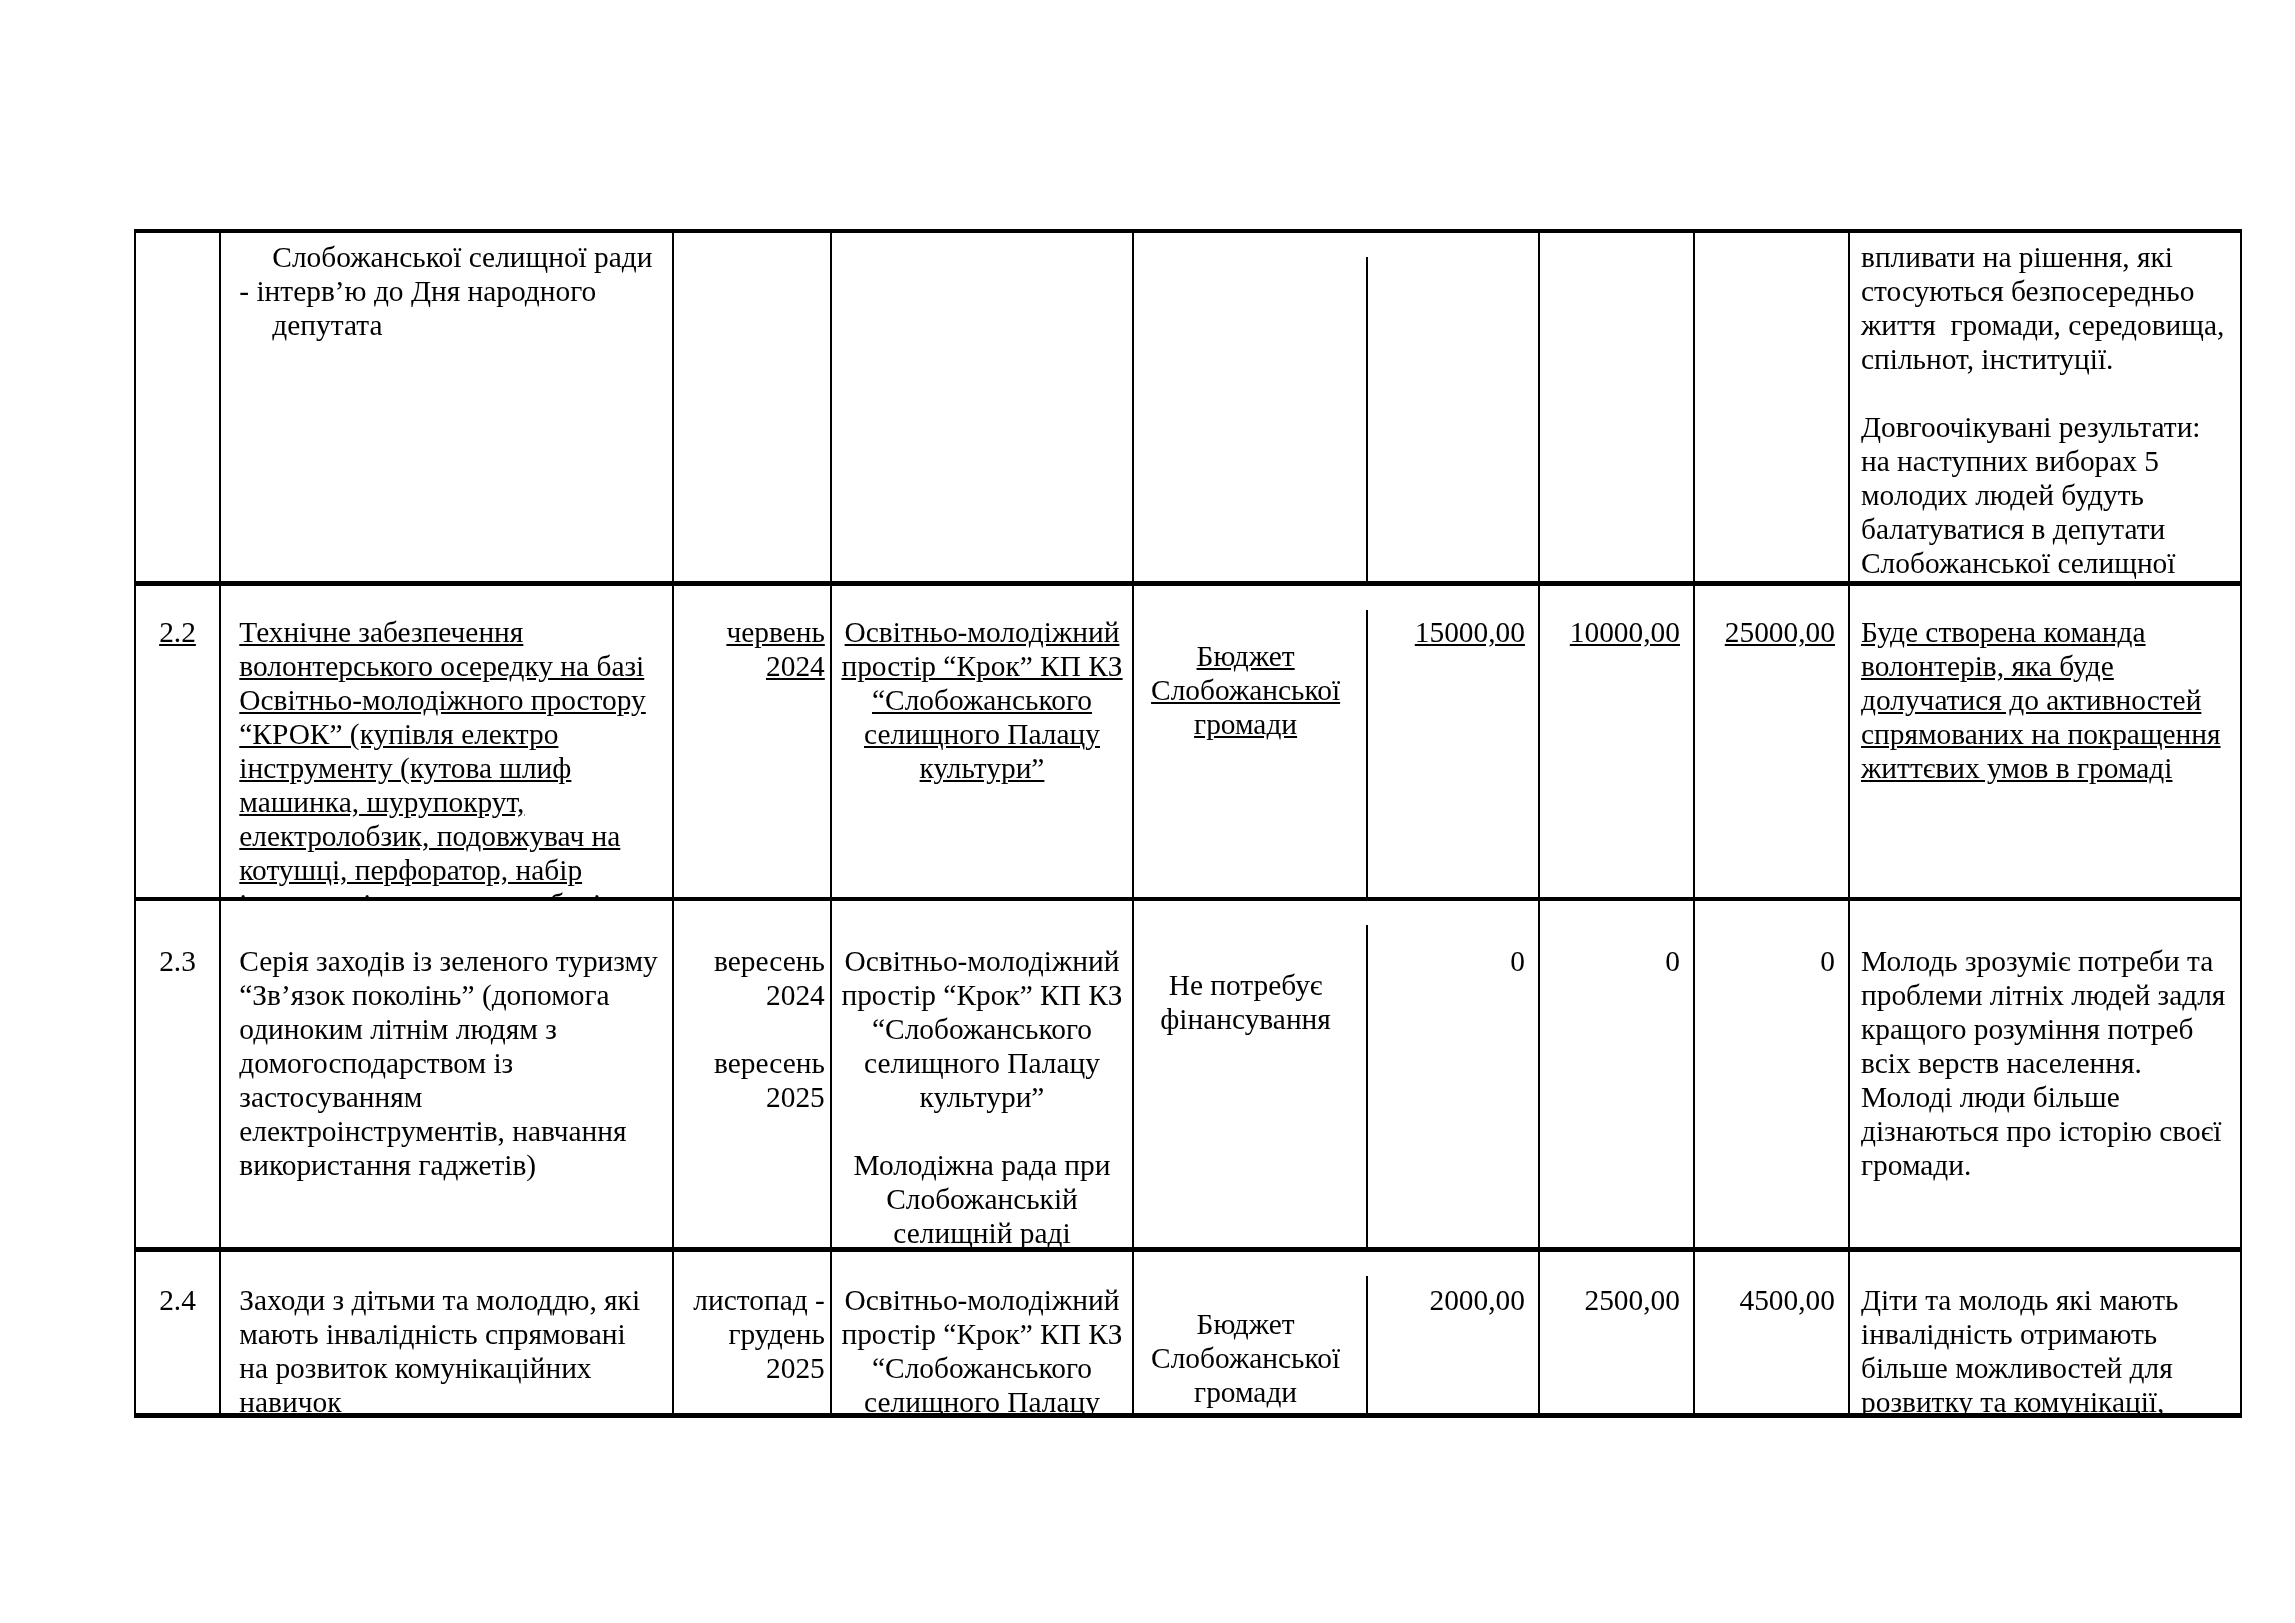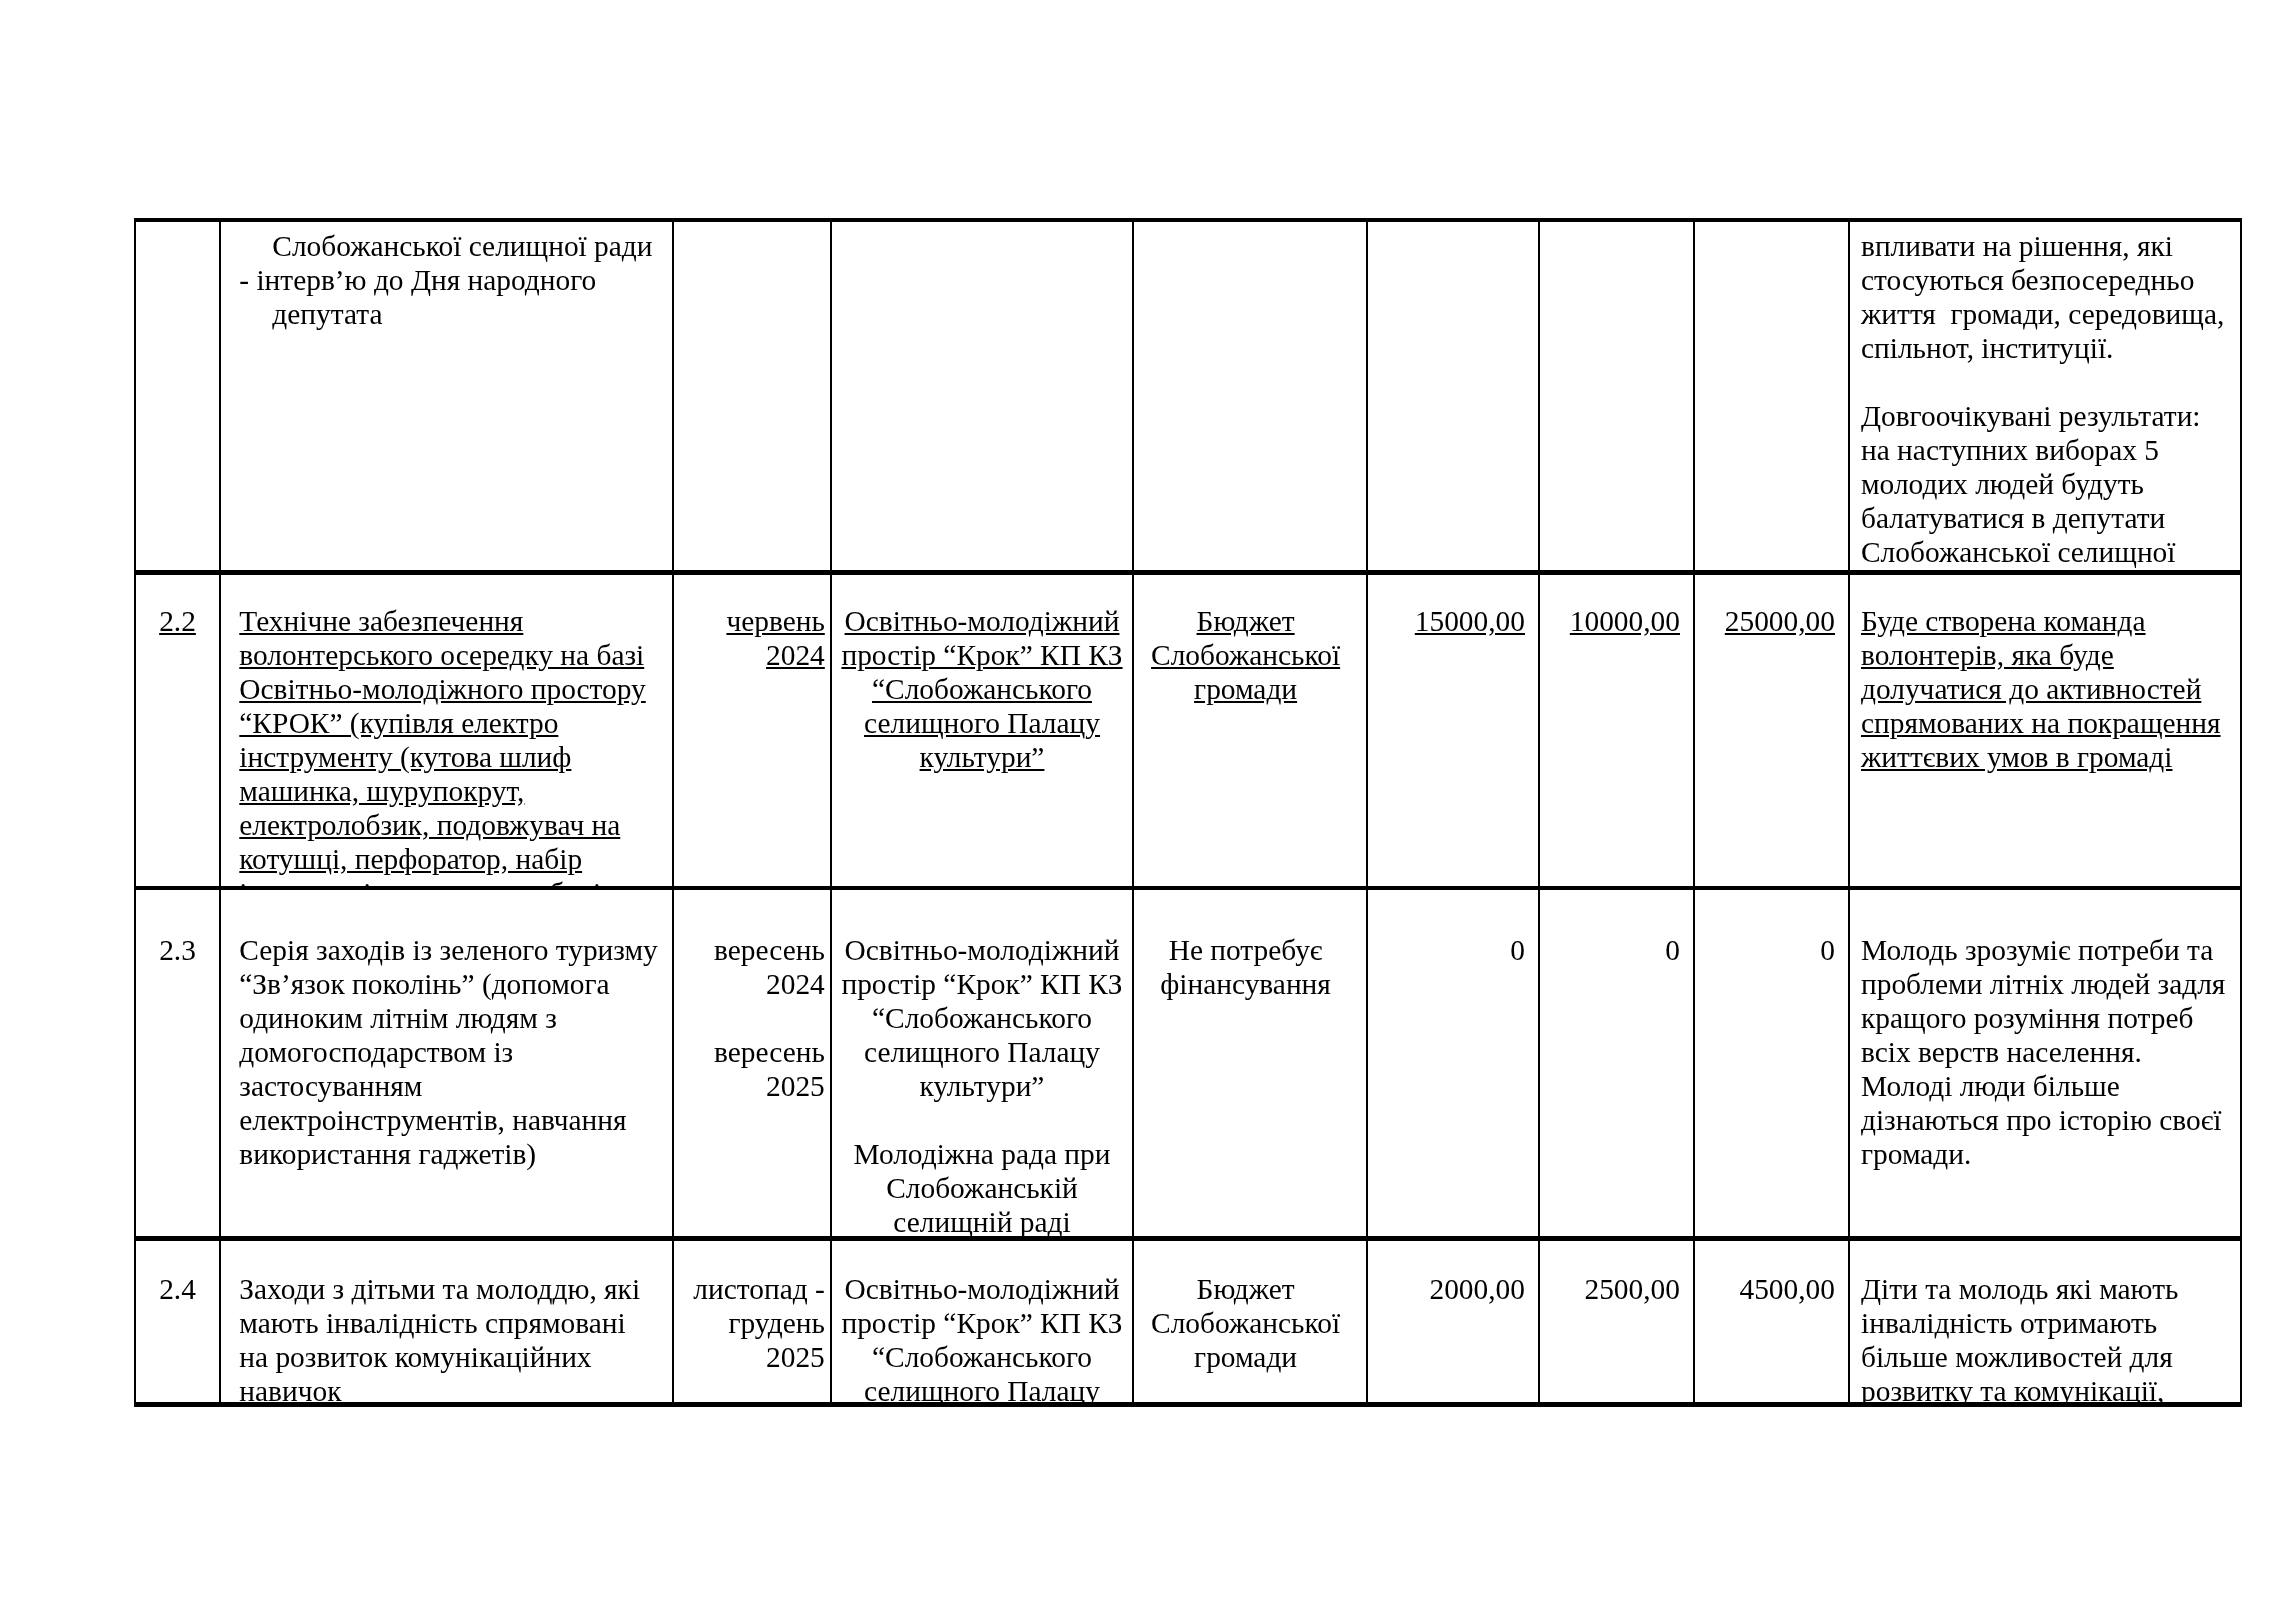--- a/index.html
+++ b/index.html
@@ -4,21 +4,21 @@
 <style>
   html,body{margin:0;padding:0;}
   body{
     width:2295px;height:1623px;
     background:#ffffff;
     font-family:"Liberation Serif","DejaVu Serif",serif;
     color:#000;
   }
   .page{position:relative;width:2295px;height:1623px;background:#fff;overflow:hidden;}
   .tbl{
-    position:absolute;left:134px;top:218px;
+    position:absolute;left:134px;top:229px;
     width:2108px;
     box-sizing:border-box;
     border-left:2.6px solid #000;
     border-top:4.6px solid #000;
     background:#fff;
   }
   .row{
     display:grid;
     grid-template-columns:85px 453px 158px 302px 234px 172px 155px 155px 392px;
     box-sizing:border-box;
@@ -31,21 +31,21 @@
     box-sizing:border-box;
     border-right:2.6px solid #000;
     font-size:29.4px;
     line-height:34px;
     overflow:hidden;
   }
   .c-num{text-align:center;}
   .c-desc{padding-left:18.3px;padding-right:13px;text-align:left;}
   .c-date{text-align:right;padding-left:5.2px;padding-right:5.2px;}
   .c-org{text-align:center;padding-left:5.2px;padding-right:5.2px;}
-  .c-fund{text-align:center;padding-left:5.2px;padding-right:14px;}
+  .c-fund{text-align:center;padding-left:5.2px;padding-right:14px;margin-top:24px;}
   .c-amt{text-align:right;padding-left:3.9px;padding-right:13px;}
   .c-res{padding-left:11px;padding-right:11.8px;text-align:left;}
   .r1 .cell{padding-top:6.5px;}
   .r2 .cell{padding-top:29.4px;}
   .r3 .cell{padding-top:43px;}
   .r4 .cell{padding-top:31px;}
   .indent{margin-left:33px;}
   .gap-above{margin-top:34px;}
   .prewrap{white-space:pre-wrap;}
 </style>

